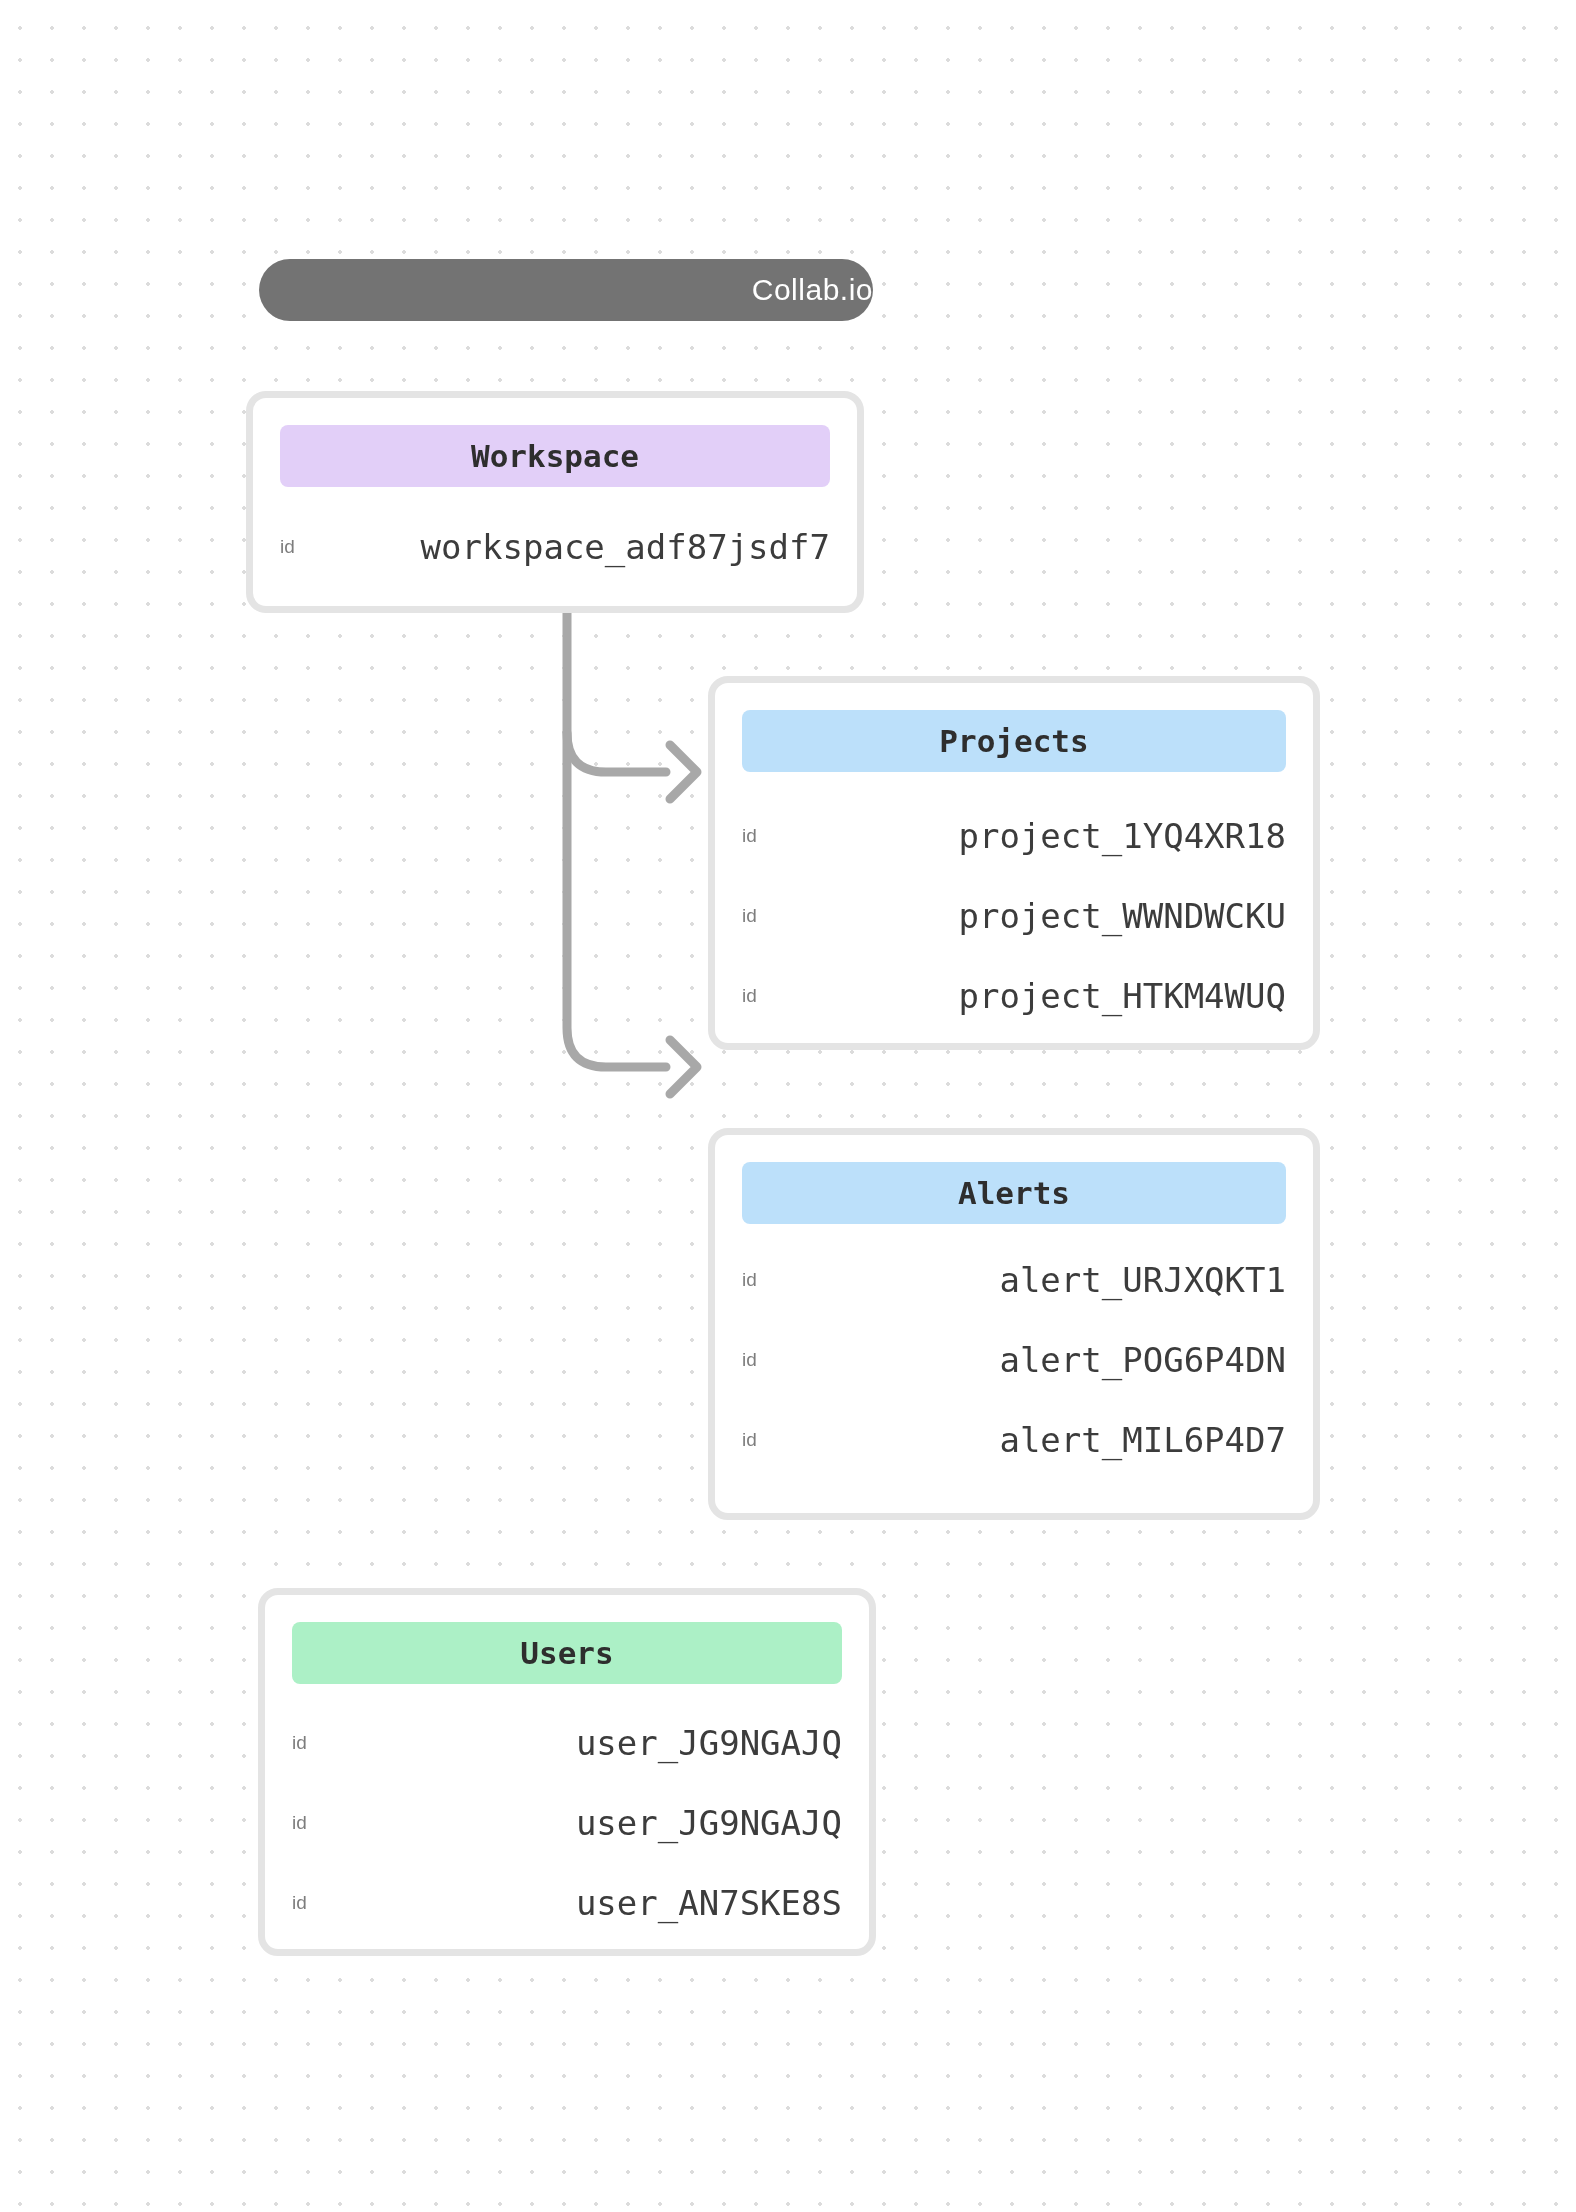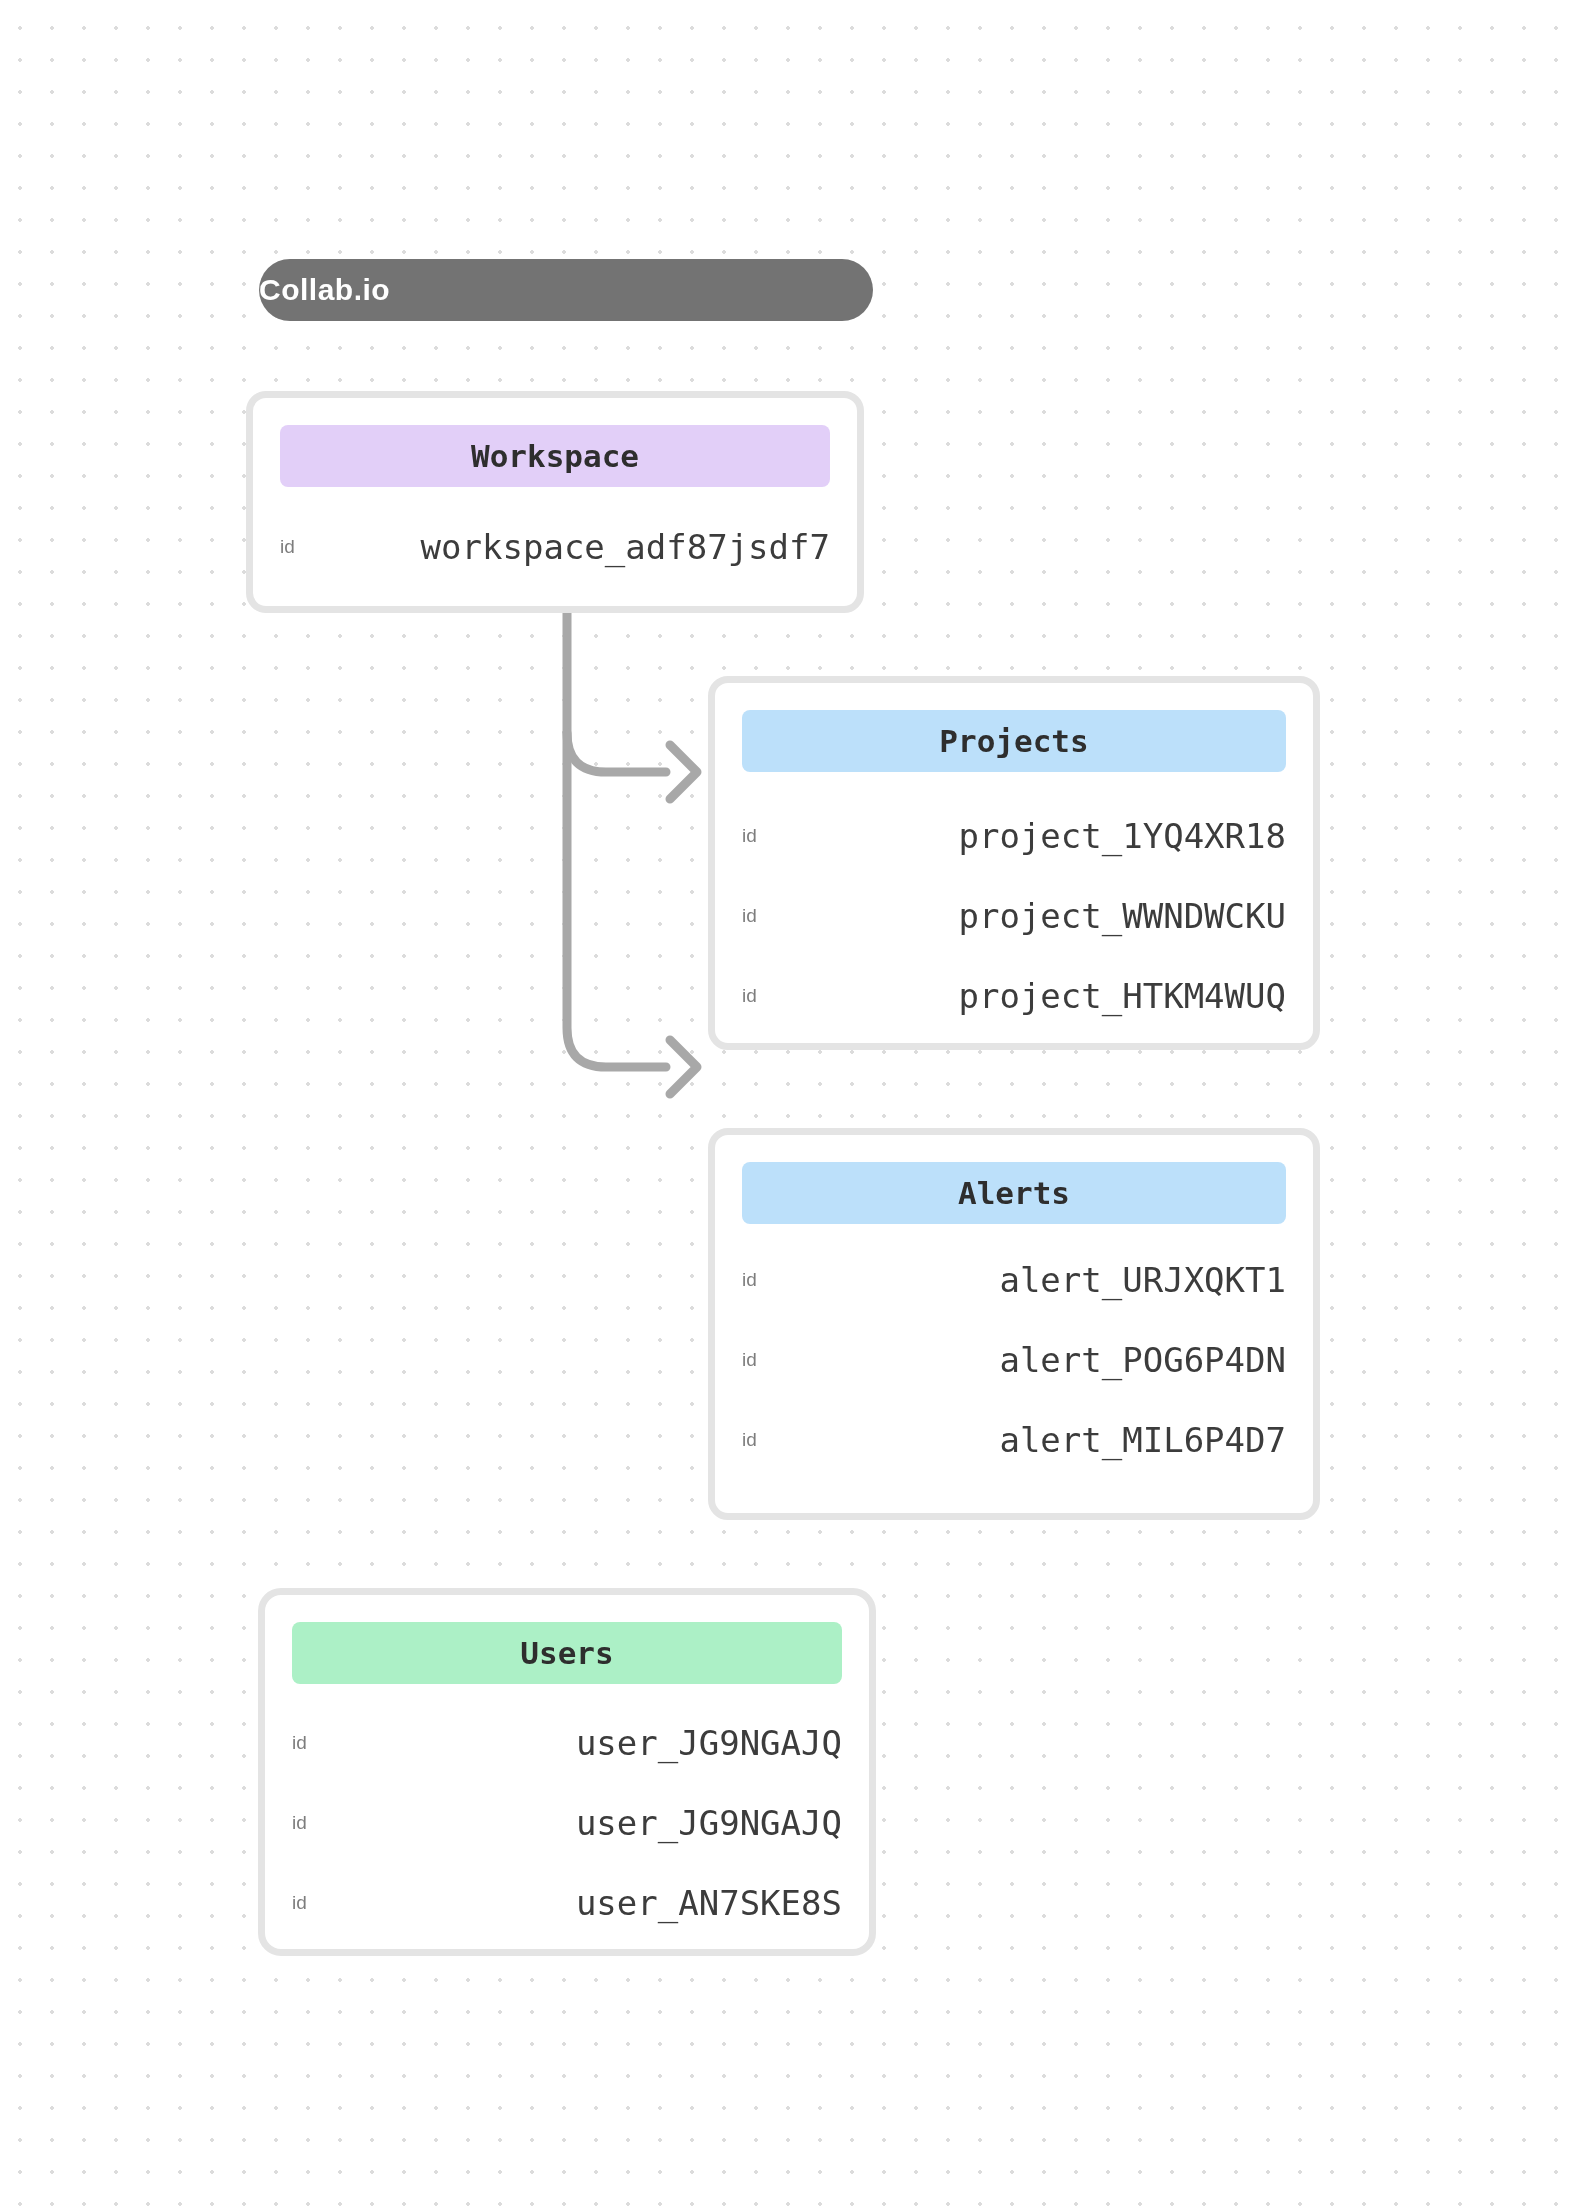--- a/index.html
+++ b/index.html
@@ -18,23 +18,23 @@
     background-size: 32px 32px;
     background-position: 4px 12px;
   }
   .pill {
     position: absolute;
     left: 259px; top: 259px;
     width: 614px; height: 62px;
     border-radius: 31px;
     background: var(--pill-bg, #737373);
     color: var(--pill-text, #ffffff);
-    display: flex; align-items: center; justify-content: flex-start;
+    display: flex; align-items: center; justify-content: flex-end;
     font-size: 30px;
-    font-weight: 700;
+    font-weight: 400;
     letter-spacing: 0.5px;
   }
   .card {
     position: absolute;
     box-sizing: border-box;
     background: var(--card-bg, #ffffff);
     border: 7px solid var(--card-border, #e4e4e4);
     border-radius: 20px;
   }
   .card-header {
@@ -43,21 +43,21 @@
     border-radius: 8px;
     display: flex; align-items: center; justify-content: center;
     font-family: "DejaVu Sans Mono", monospace;
     font-weight: 700;
     font-size: 31px;
     color: var(--header-text, #2e2e2e);
   }
   .node-workspace { left: 246px; top: 391px;  width: 618px; height: 222px; }
   .node-projects  { left: 708px; top: 676px;  width: 612px; height: 374px; }
   .node-alerts    { left: 708px; top: 1128px; width: 612px; height: 392px; }
-  .node-users     { left: 258px; top: 1588px; width: 618px; height: 368px; border-radius: 23px; }
+  .node-users     { left: 258px; top: 1588px; width: 618px; height: 368px; }
 
   .hdr-workspace { background: var(--workspace-header-bg, #e2cff8); }
   .hdr-projects  { background: var(--projects-header-bg, #bce0fa); }
   .hdr-alerts    { background: var(--alerts-header-bg, #bce0fa); }
   .hdr-users     { background: var(--users-header-bg, #acf0c6); }
 
   .rows { margin: 0 27px; }
   .node-workspace .rows { padding-top: 20px; }
   .node-projects  .rows { padding-top: 24px; }
   .node-alerts    .rows { padding-top: 16px; }

